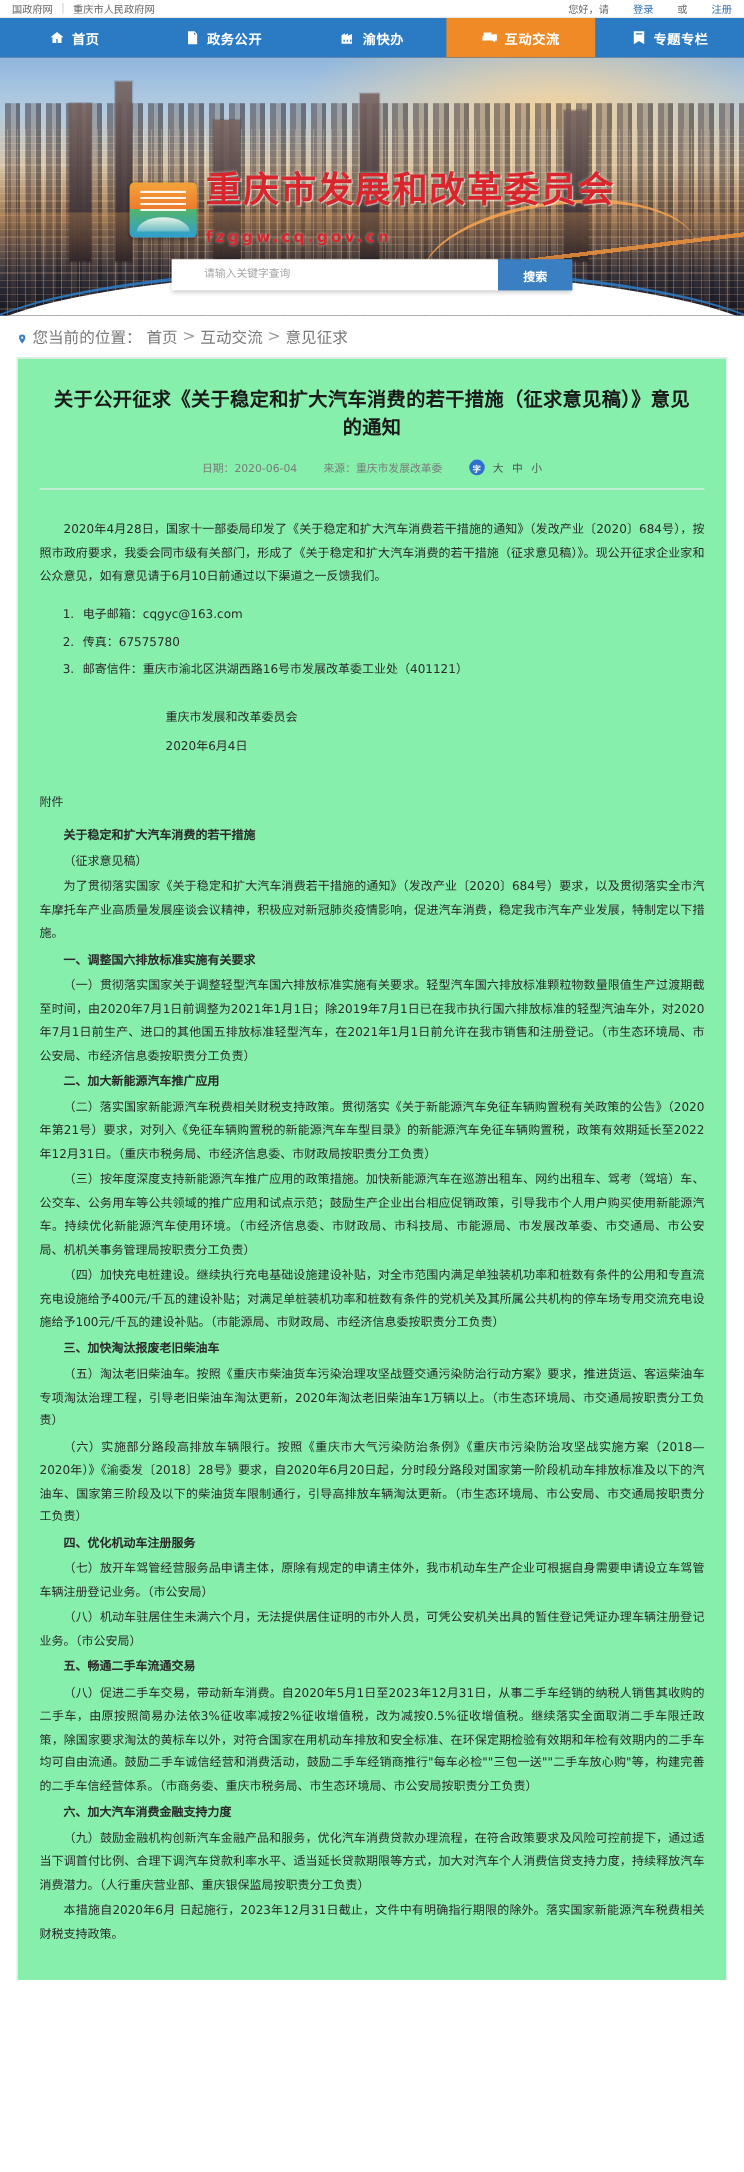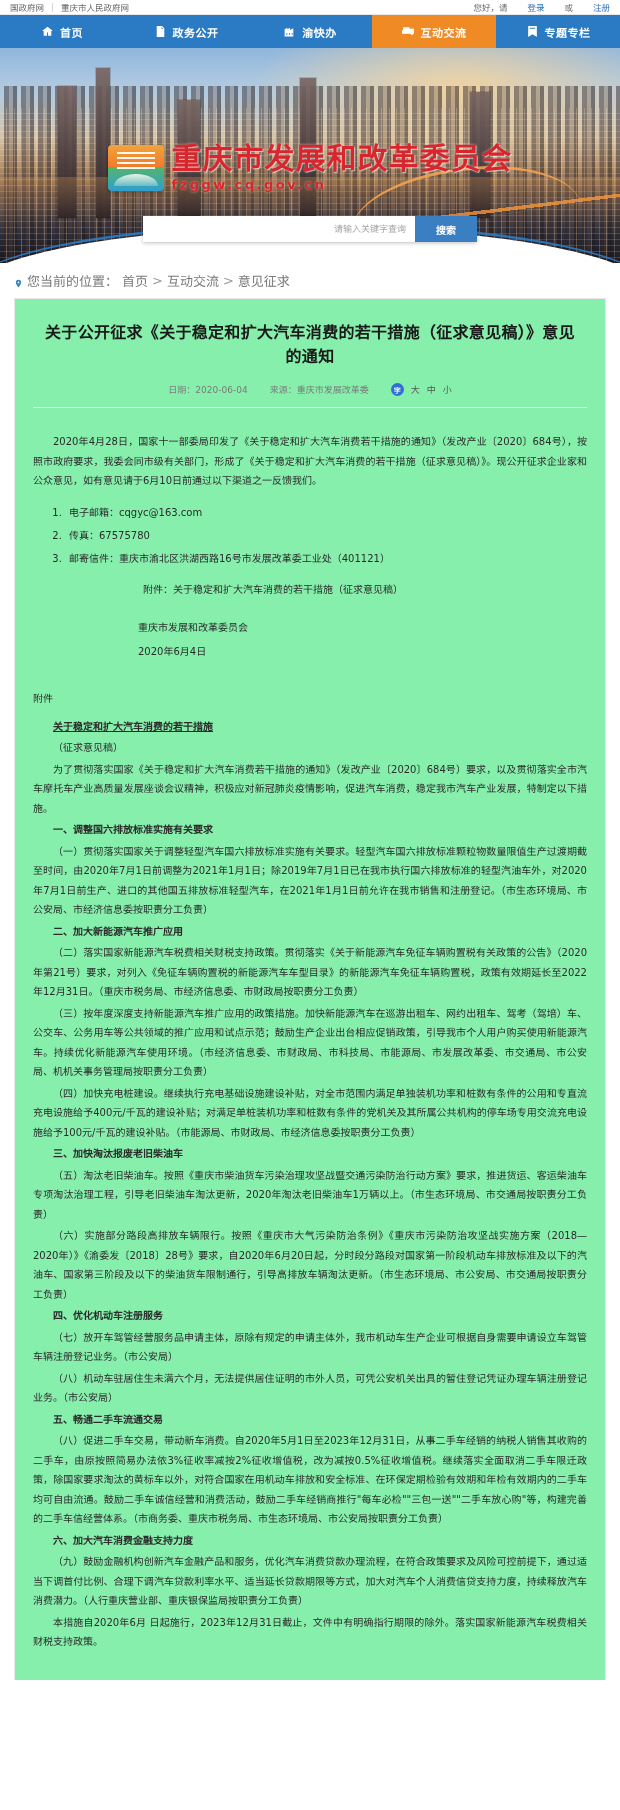--- a/index.html
+++ b/index.html
@@ -141,37 +141,36 @@
     border-radius: 50% 50% 0 0 / 100% 100% 0 0;
     background: linear-gradient(180deg, rgba(255,255,255,.85), rgba(255,255,255,.25));
   }
   .logo-text { line-height: 1; }
   .logo-title {
     font-size: 30px; font-weight: bold; color: #d8262c;
     text-shadow: 0 0 3px rgba(255,255,255,.55), 1px 1px 0 rgba(255,255,255,.5);
     letter-spacing: 1px;
   }
   .logo-url {
-    margin-top: 4px;
+    margin-top: 18px;
     font-size: 13px; font-weight: bold; color: #d8262c;
     letter-spacing: 2.5px;
     text-shadow: 0 0 3px rgba(255,255,255,.55);
   }
 
   .searchwrap {
     position: absolute; left: 50%; top: 168px; transform: translateX(-50%);
     display: flex; z-index: 5;
     box-shadow: 0 1px 4px rgba(0,0,0,.25);
   }
   .search-input {
     width: 272px; height: 26px;
     border: none; outline: none; background: #fff;
-    font-size: 9px; color: #333; padding: 0 9px;
+    font-size: 9px; color: #333; padding: 0 27px;
     font-family: "DejaVu Sans", "Liberation Sans", sans-serif;
-    text-align: right;
   }
   .search-input::placeholder { color: #a6a6a6; }
   .search-btn {
     width: 62px; height: 26px; border: none; cursor: pointer;
     background: #3a7fc1; color: #fff; font-size: 10px; font-weight: bold;
     font-family: "DejaVu Sans", "Liberation Sans", sans-serif;
   }
 
   .hero-curve {
     position: absolute; left: -6%; right: -6%; bottom: -34px; height: 70px;
@@ -250,21 +249,21 @@
 
   .sig { margin-top: 18px; }
   .sig p { text-indent: 0; padding-left: 10.5em; line-height: 2.2; }
 
   .attach-label { margin-top: 26px; }
   .attach-label p { text-indent: 0; }
 
   .doc-title {
     text-align: center; text-indent: 0;
     font-size: 13px; font-weight: bold; color: #1a1a1a;
-    margin: 8px 0 2px 0; line-height: 1.7; text-decoration: underline;
+    margin: 8px 0 2px 0; line-height: 1.7;
   }
   .doc-sub {
     text-align: center; text-indent: 0;
     font-size: 10px; color: #2b2b2b; margin-bottom: 6px;
   }
   .sec-head { text-indent: 2em; font-weight: bold; }
 </style>
 </head>
 <body>
 
@@ -388,21 +387,20 @@
   <div class="body">
 
     <p>2020年4月28日，国家十一部委局印发了《关于稳定和扩大汽车消费若干措施的通知》（发改产业〔2020〕684号），按照市政府要求，我委会同市级有关部门，形成了《关于稳定和扩大汽车消费的若干措施（征求意见稿）》。现公开征求企业家和公众意见，如有意见请于6月10日前通过以下渠道之一反馈我们。</p>
 
     <ol class="channels">
       <li>电子邮箱：cqgyc@163.com</li>
       <li>传真：67575780</li>
       <li>邮寄信件：重庆市渝北区洪湖西路16号市发展改革委工业处（401121）</li>
     </ol>
 
-    <p class="right-ish">附件：关于稳定和扩大汽车消费的若干措施（征求意见稿）</p>
 
     <div class="sig">
       <p>重庆市发展和改革委员会</p>
       <p>2020年6月4日</p>
     </div>
 
     <div class="attach-label">
       <p>附件</p>
     </div>
 

